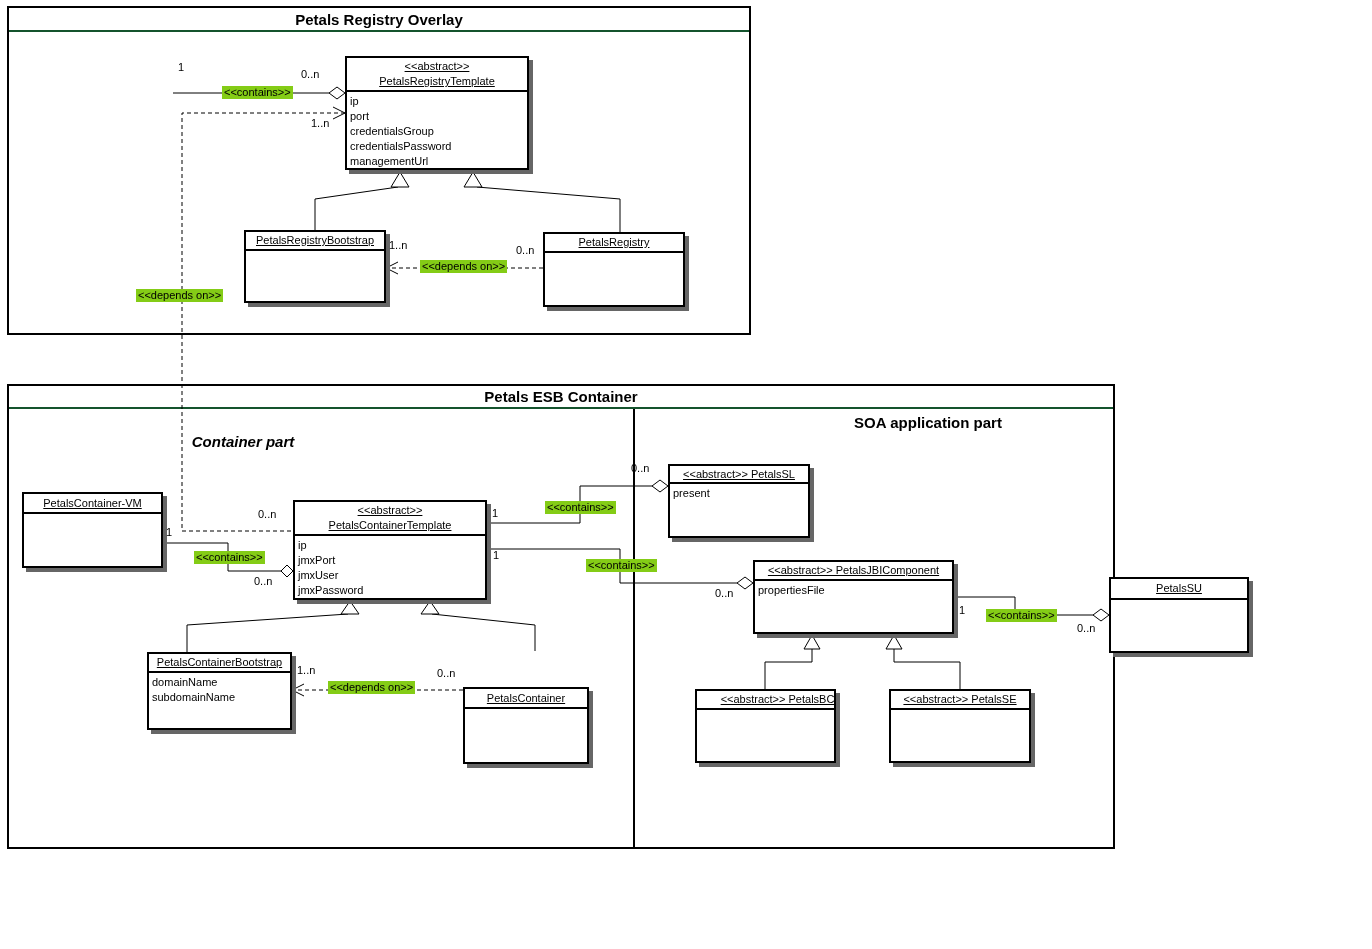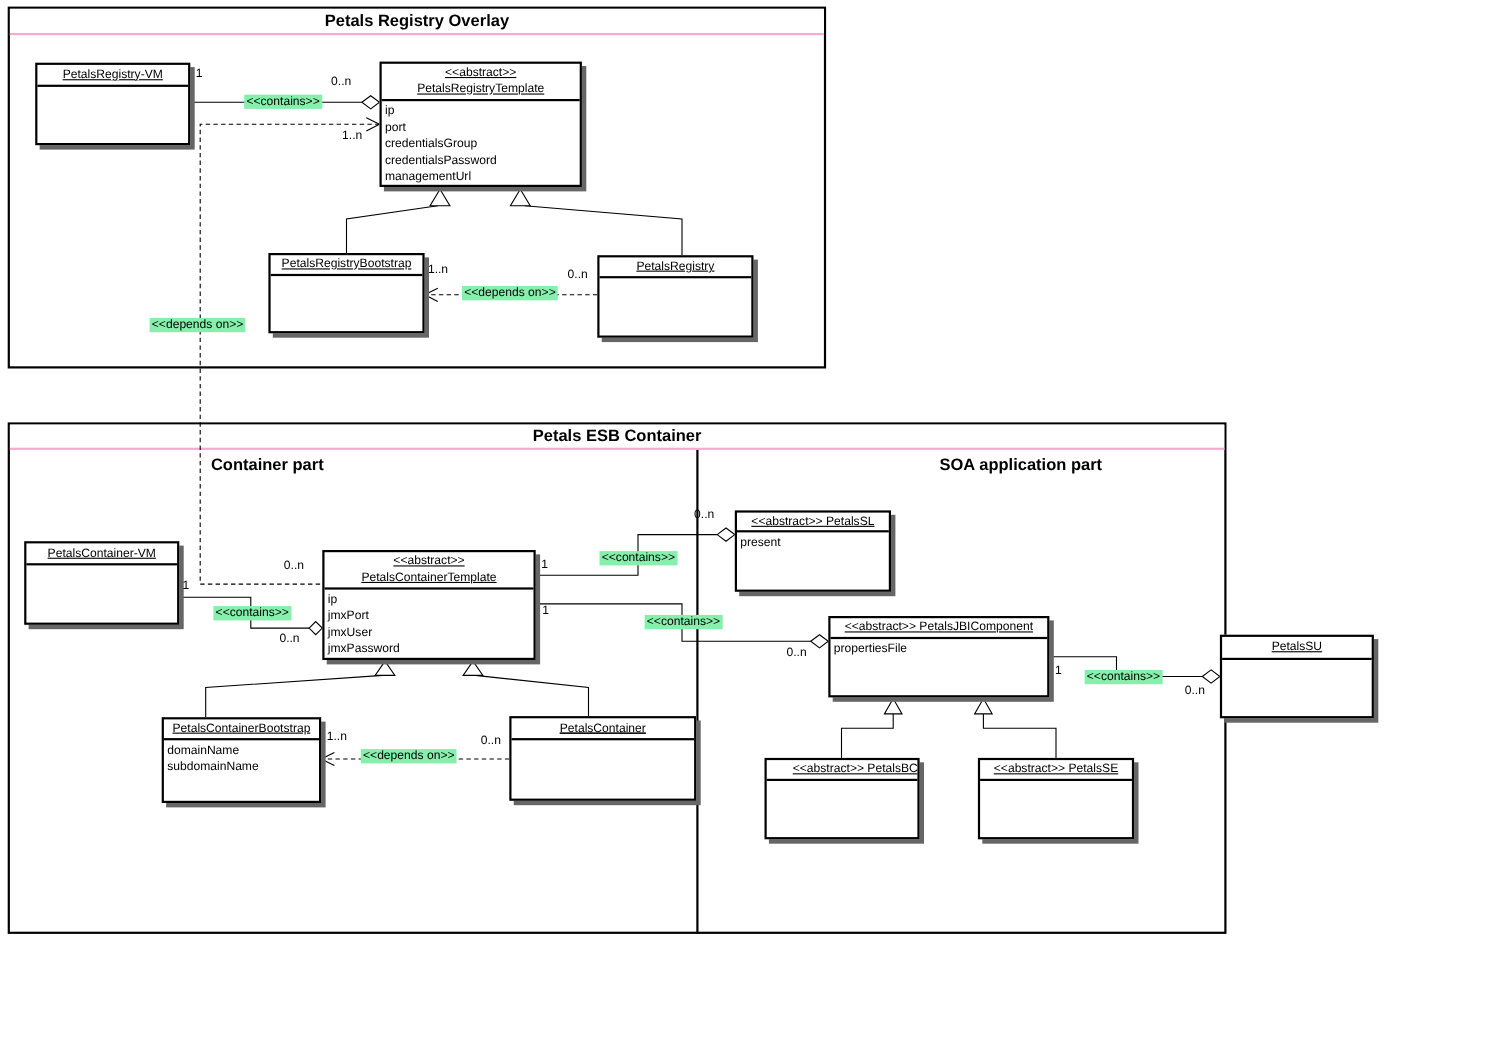--- a/index.html
+++ b/index.html
@@ -13,21 +13,21 @@
     overflow: hidden;
   }
   .frame {
     position: absolute;
     border: 2px solid #000;
     background: transparent;
     box-sizing: border-box;
     z-index: 0;
   }
   .frame-title {
-    border-bottom: 2px solid #f9a8d4;
+    border-bottom: 2px solid #14532d;
     text-align: center;
     font-weight: bold;
     font-size: 15px;
     background: #ffffff;
   }
   .section-heading {
     position: absolute;
     font-weight: bold;
     font-size: 15px;
     text-align: center;
@@ -71,38 +71,38 @@
     text-align: left;
   }
   .uml-class .attrs div { line-height: 15px; white-space: nowrap; }
   .lbl {
     position: absolute;
     font-size: 11px;
     line-height: 13px;
     z-index: 3;
     white-space: nowrap;
   }
-  .lbl.bg { background: #86efac; padding: 0 2px; }
+  .lbl.bg { background: #84cc16; padding: 0 2px; }
 </style>
 </head>
 <body>
 
 <div id="canvas">
 
   <div class="frame" style="left:7px; top:6px; width:744px; height:329px;">
     <div class="frame-title" style="height:22px; line-height:23px;">Petals Registry Overlay</div>
   </div>
 
   <div class="frame" style="left:7px; top:384px; width:1108px; height:465px;">
     <div class="frame-title" style="height:21px; line-height:22px;">Petals ESB Container</div>
   </div>
 
   <div class="divider" style="left:633px; top:409px; height:440px;"></div>
 
-  <div class="section-heading" style="left:163px; top:414px; width:160px;">Container part</div>
+  <div class="section-heading" style="left:163px; top:433px; width:160px;font-style:italic;">Container part</div>
   <div class="section-heading" style="left:828px; top:414px; width:200px;">SOA application part</div>
 
   <svg class="connectors" width="1372" height="949" viewBox="0 0 1372 949" fill="none" stroke="#000" stroke-width="1">
 
     <path d="M173,93 H329"></path>
     <polygon points="329,93 337,87 345,93 337,99" fill="#fff"></polygon>
 
     <path d="M315,230 V199 L398,187"></path>
     <polygon points="400,172 391,187 409,187" fill="#fff"></polygon>
 
@@ -136,26 +136,20 @@
     <path d="M765,689 V662 H812 V649"></path>
     <polygon points="812,635 804,649 820,649" fill="#fff"></polygon>
 
     <path d="M960,689 V662 H894 V649"></path>
     <polygon points="894,635 886,649 902,649" fill="#fff"></polygon>
 
     <path d="M954,597 H1015 V615 H1093"></path>
     <polygon points="1093,615 1101,609 1109,615 1101,621" fill="#fff"></polygon>
   </svg>
 
-  <div class="uml-class" style="left:32px; top:57px; width:141px; height:75px;">
-    <div class="head single" style="height:18px;">
-      <span class="line">PetalsRegistry-VM</span>
-    </div>
-    <div class="attrs"></div>
-  </div>
 
   <div class="uml-class" style="left:345px; top:56px; width:184px; height:114px;">
     <div class="head" style="height:31px; padding-top:1px;">
       <div class="line">&lt;&lt;abstract&gt;&gt;</div>
       <div class="line">PetalsRegistryTemplate</div>
     </div>
     <div class="attrs">
       <div>ip</div>
       <div>port</div>
       <div>credentialsGroup</div>
@@ -201,21 +195,21 @@
   <div class="uml-class" style="left:147px; top:652px; width:145px; height:78px;">
     <div class="head single" style="height:17px;">
       <span class="line">PetalsContainerBootstrap</span>
     </div>
     <div class="attrs">
       <div>domainName</div>
       <div>subdomainName</div>
     </div>
   </div>
 
-  <div class="uml-class" style="left:463px; top:651px; width:170px; height:77px;text-decoration:underline;">
+  <div class="uml-class" style="left:463px; top:687px; width:126px; height:77px;">
     <div class="head single" style="height:18px;">
       <span class="line">PetalsContainer</span>
     </div>
     <div class="attrs"></div>
   </div>
 
   <div class="uml-class" style="left:668px; top:464px; width:142px; height:74px;">
     <div class="head single" style="height:16px;align-items:flex-end;">
       <span class="line">&lt;&lt;abstract&gt;&gt; PetalsSL</span>
     </div>

